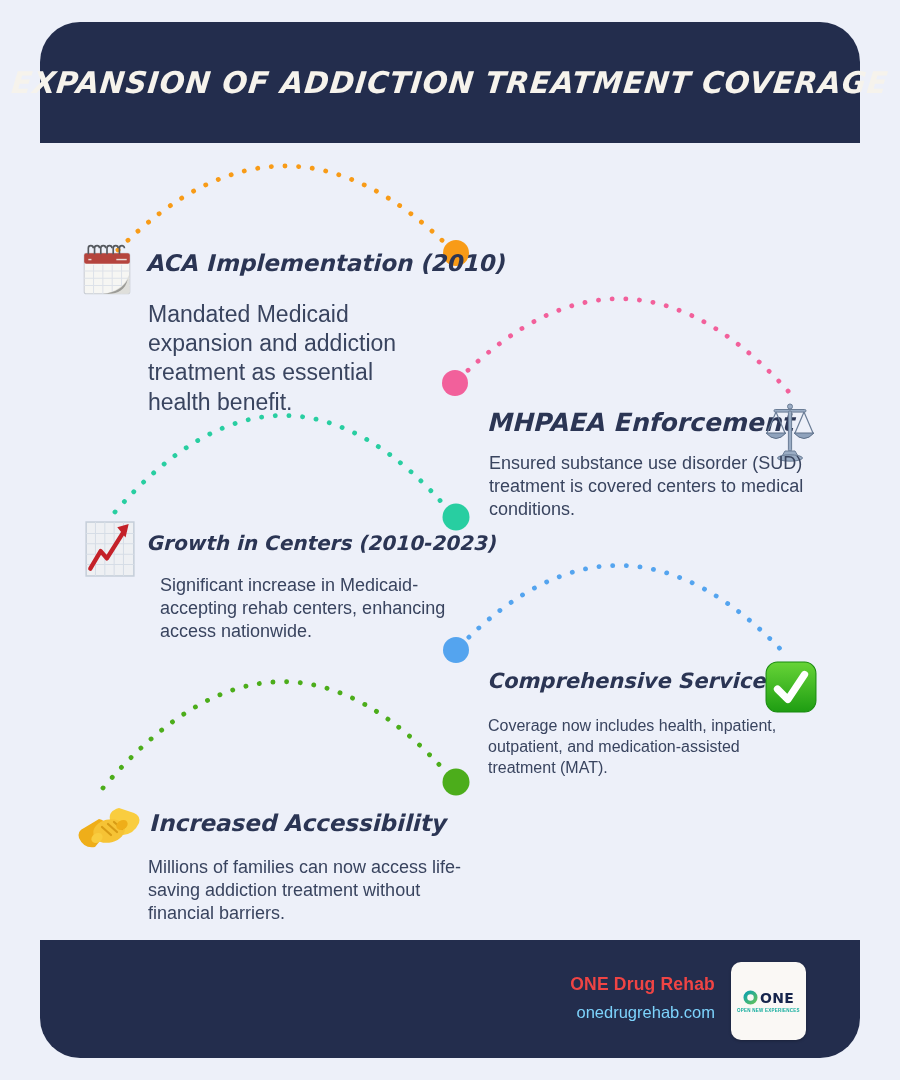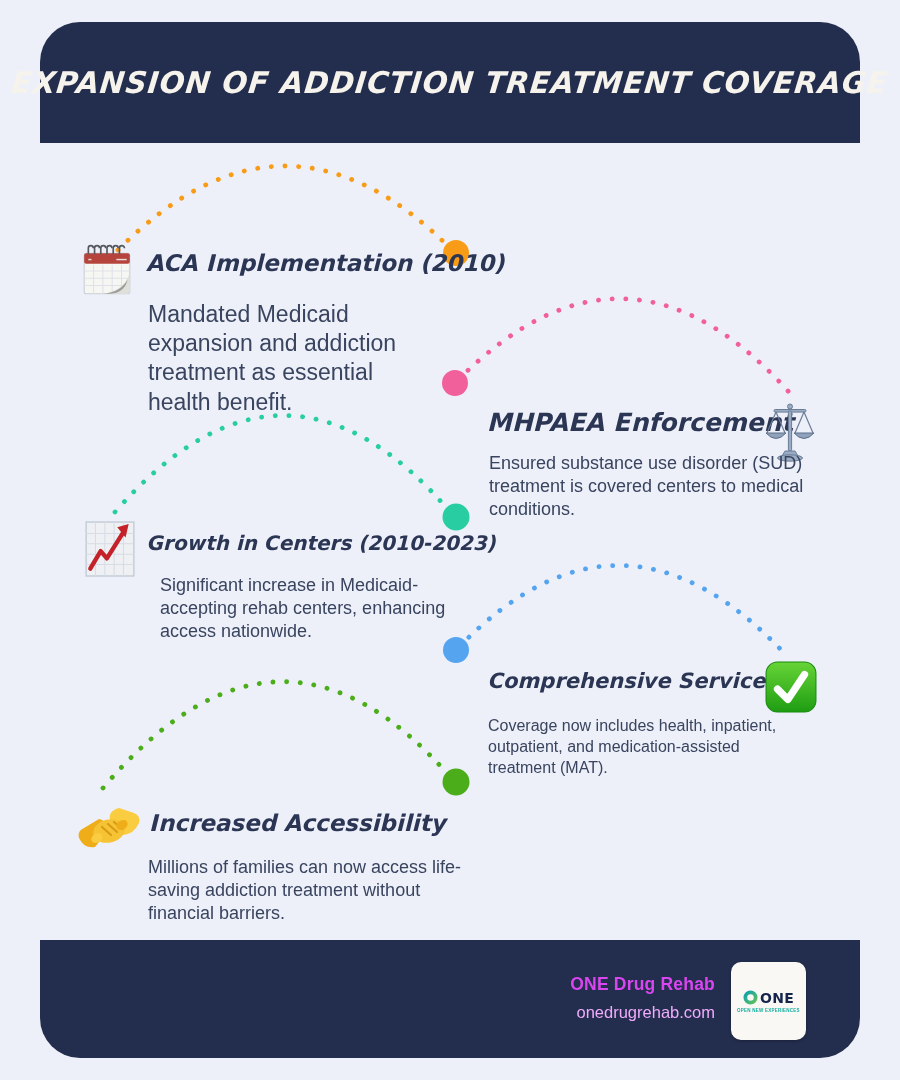--- a/index.html
+++ b/index.html
@@ -9,22 +9,22 @@
     font-family:"Liberation Sans", sans-serif;
   }
   
   .band{position:absolute;left:40px;width:820px;background:#232d4d;}
   .header{top:22px;height:121px;border-radius:40px 40px 0 0;display:flex;align-items:center;justify-content:center;}
   .header-title{
     color:#f6f3ec;font-family:"DejaVu Sans", sans-serif;font-style:italic;font-weight:800;
     font-size:30px;letter-spacing:1px;transform:skewX(-6deg) scaleX(.98);white-space:nowrap;
   }
   .footer{top:940px;height:118px;border-radius:0 0 40px 40px;}
-  .f-brand{position:absolute;right:145px;top:34px;color:#d946ef;font-weight:700;font-size:17.5px;letter-spacing:.2px;}
-  .f-site{position:absolute;right:145px;top:63px;color:#f0abfc;font-size:16.5px;}
+  .f-brand{position:absolute;right:145px;top:34px;color:#ef4444;font-weight:700;font-size:17.5px;letter-spacing:.2px;}
+  .f-site{position:absolute;right:145px;top:63px;color:#7dd3fc;font-size:16.5px;}
   .logo-card{
     position:absolute;right:54px;top:22px;width:75px;height:78px;background:#faf8f5;border-radius:10px;
     display:flex;flex-direction:column;align-items:center;justify-content:center;gap:2px;
     box-shadow:0 1px 3px rgba(0,0,0,.25);
   }
   .logo-row{display:flex;align-items:center;gap:2px;}
   .logo-one{font-weight:800;font-size:14px;color:#16254c;letter-spacing:.3px;font-family:"DejaVu Sans", sans-serif;}
   .logo-tag{font-size:4.5px;color:#12ad9e;letter-spacing:.25px;font-weight:700;white-space:nowrap;}
   
   .arcs{position:absolute;left:0;top:0;width:900px;height:1080px;}

